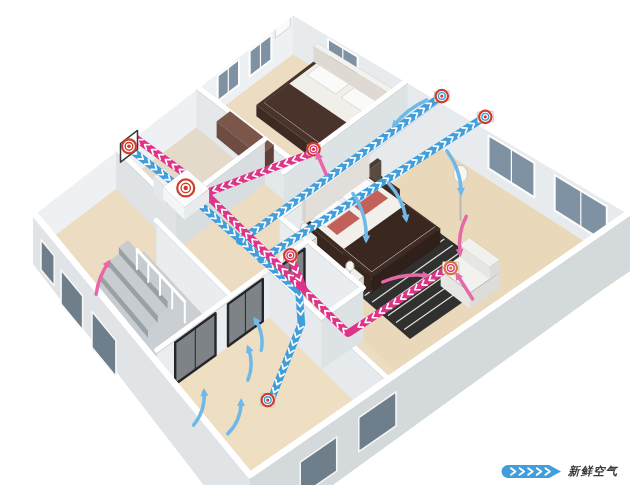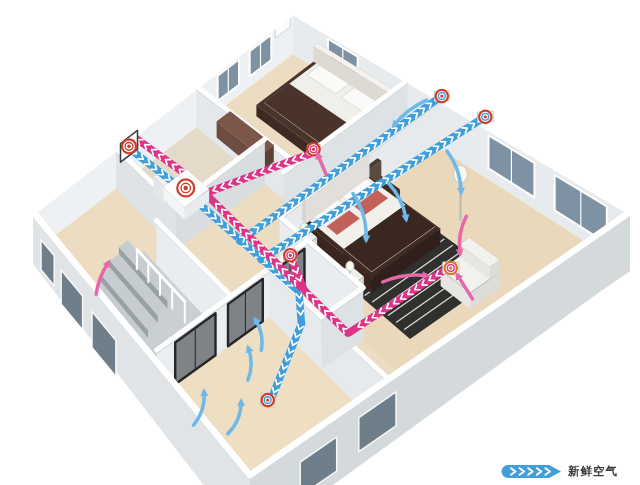--- a/index.html
+++ b/index.html
@@ -1,19 +1,19 @@
 <!DOCTYPE html>
 <html><head>
 <meta charset="utf-8">
 <style>
   html,body{margin:0;padding:0;background:#ffffff;}
   #stage{position:relative;width:640px;height:485px;background:#ffffff;overflow:hidden;
          font-family:"Liberation Sans", sans-serif;}
   #scene{position:absolute;left:0;top:0;}
-  #legend{position:absolute;right:22px;bottom:6px;display:flex;gap:8px;}
+  #legend{position:absolute;right:22px;bottom:6px;display:flex;gap:8px;font-style:italic;}
   .legend-row{display:flex;align-items:center;gap:5px;}
   .legend-label{font-size:11.5px;font-weight:bold;color:#3b3b3b;letter-spacing:1px;}
   .band{display:block;}
 </style>
 </head>
 <body>
 
 <div id="stage">
   <svg id="scene" width="640" height="485" viewBox="0 0 640 485" xmlns="http://www.w3.org/2000/svg">
       <g>

